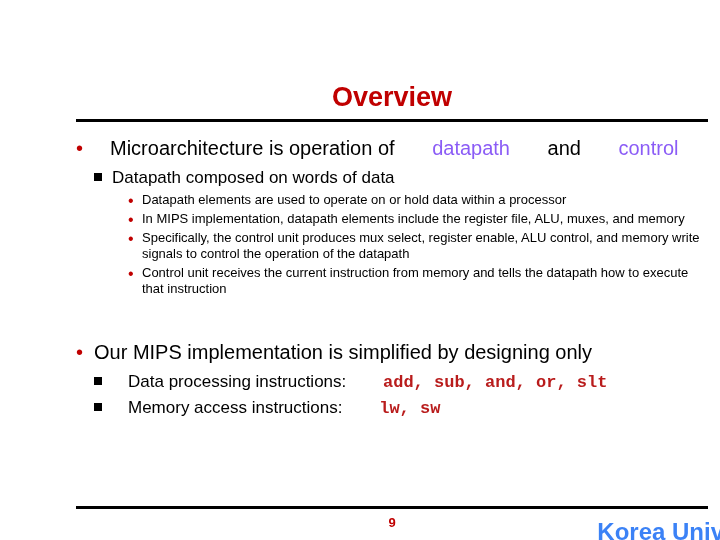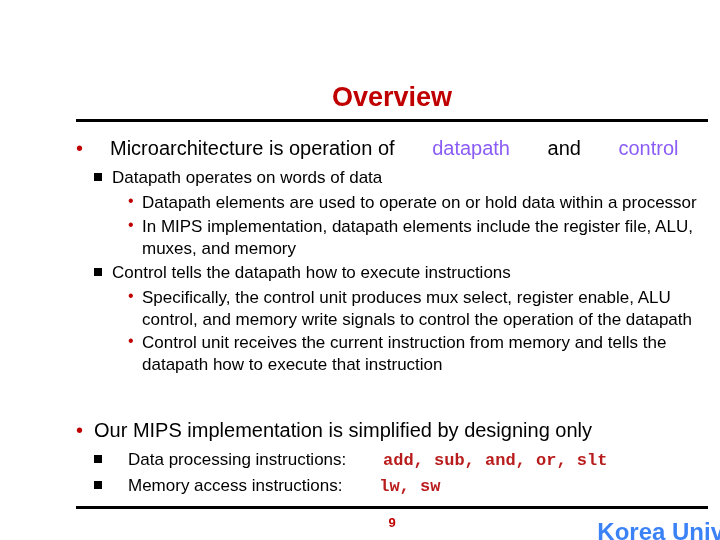--- a/index.html
+++ b/index.html
@@ -58,21 +58,21 @@
   .b2::before {
     content: "";
     position: absolute;
     left: 0;
     top: 6px;
     width: 8px;
     height: 8px;
     background: #000;
   }
   .b3 {
-    font-size: 17px;
+    font-size: 13px;
     line-height: 1.28;
     margin: 1px 0 2px 0;
     padding-left: 14px;
     margin-left: 52px;
     position: relative;
   }
   .b3::before {
     content: "•";
     position: absolute;
     left: 0;
@@ -114,25 +114,24 @@
 
 <div class="slide">
 
   <div class="title">Overview</div>
   <div class="rule-top"></div>
 
   <div class="b1">
     <span>Microarchitecture is operation of </span><span class="red">datapath</span><span> and </span><span class="red">control</span>
   </div>
 
-  <div class="b2">Datapath operates on words of data</div>
+  <div class="b2">Datapath composed on words of data</div>
   <div class="b3">Datapath elements are used to operate on or hold data within a processor</div>
   <div class="b3">In MIPS implementation, datapath elements include the register file, ALU, muxes, and memory</div>
 
-  <div class="b2">Control tells the datapath how to execute instructions</div>
   <div class="b3">Specifically, the control unit produces mux select, register enable, ALU control, and memory write signals to control the operation of the datapath</div>
   <div class="b3">Control unit receives the current instruction from memory and tells the datapath how to execute that instruction</div>
 
   <div class="spacer"></div>
 
   <div class="b1">Our MIPS implementation is simplified by designing only</div>
 
   <div class="b2">
     <span>Data processing instructions: </span><span class="code">add, sub, and, or, slt</span>
   </div>

